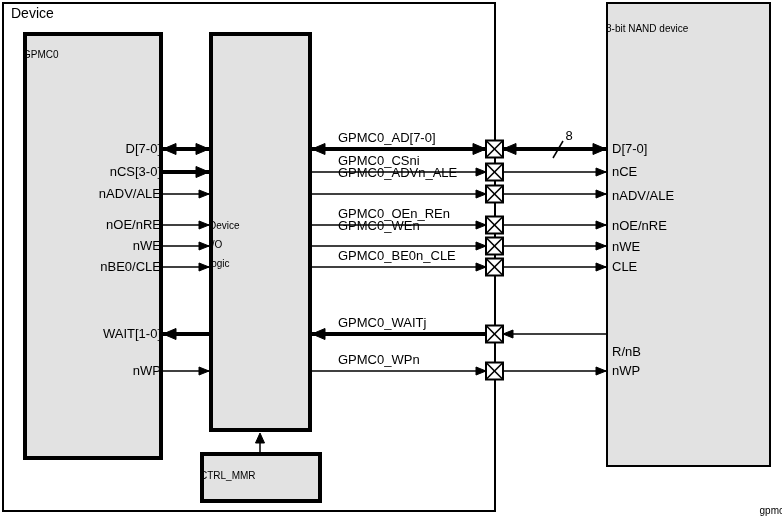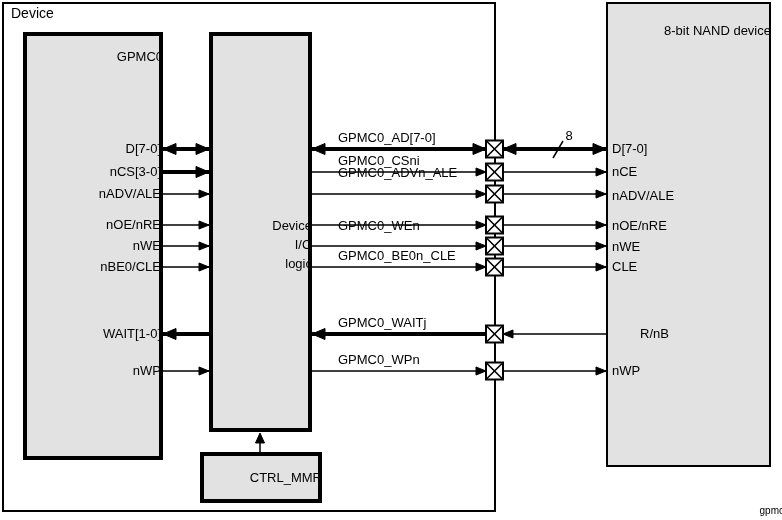--- a/index.html
+++ b/index.html
@@ -7,21 +7,21 @@
   #stage{position:relative;width:782px;height:520px;background:#fff;overflow:hidden;padding-left:40px;}
   .box{position:absolute;box-sizing:border-box;background:var(--block-fill,#e2e2e2);
        border:4px solid #000;z-index:1;}
   .box.thin{border-width:2px;}
   .svg-layer{position:absolute;left:0;top:0;z-index:2;pointer-events:none;}
   .lbl{position:absolute;font-size:13px;line-height:16px;height:16px;
        white-space:nowrap;z-index:3;}
   .lbl-left{left:31px;width:130px;text-align:right;}
   .lbl-mid{left:338px;}
   .lbl-right{left:612px;}
-  .block-title{position:absolute;font-size:13px;text-align:right;z-index:3;}
+  .block-title{position:absolute;font-size:10px;text-align:left;z-index:3;}
   .io-title span{display:block;line-height:19px;}
   #device-label{position:absolute;left:11px;top:5px;font-size:14px;z-index:3;}
   #figure-id{position:absolute;right:18px;top:505px;font-size:10px;z-index:3;}
   #bus-width{position:absolute;left:561px;top:128px;width:16px;text-align:center;
              font-size:13px;z-index:3;}
 </style>
 </head>
 <body>
 
 <div id="stage">
@@ -177,30 +177,31 @@
   <div class="lbl lbl-left" style="top:186px;">nADV/ALE</div>
   <div class="lbl lbl-left" style="top:217px;">nOE/nRE</div>
   <div class="lbl lbl-left" style="top:238px;">nWE</div>
   <div class="lbl lbl-left" style="top:259px;">nBE0/CLE</div>
   <div class="lbl lbl-left" style="top:326px;">WAIT[1-0]</div>
   <div class="lbl lbl-left" style="top:363px;">nWP</div>
 
   <div class="lbl lbl-mid" style="top:130px;">GPMC0_AD[7-0]</div>
   <div class="lbl lbl-mid" style="top:153px;">GPMC0_CSni</div>
   <div class="lbl lbl-mid" style="top:165px;">GPMC0_ADVn_ALE</div>
+  <div class="lbl lbl-mid" style="top:206px;">GPMC0_OEn_REn</div>
   <div class="lbl lbl-mid" style="top:218px;">GPMC0_WEn</div>
   <div class="lbl lbl-mid" style="top:248px;">GPMC0_BE0n_CLE</div>
   <div class="lbl lbl-mid" style="top:315px;text-align:right;">GPMC0_WAITj</div>
   <div class="lbl lbl-mid" style="top:352px;">GPMC0_WPn</div>
 
   <div class="lbl lbl-right" style="top:141px;">D[7-0]</div>
   <div class="lbl lbl-right" style="top:164px;text-align:center;">nCE</div>
   <div class="lbl lbl-right" style="top:188px;">nADV/ALE</div>
   <div class="lbl lbl-right" style="top:218px;">nOE/nRE</div>
   <div class="lbl lbl-right" style="top:239px;">nWE</div>
   <div class="lbl lbl-right" style="top:259px;">CLE</div>
-  <div class="lbl lbl-right" style="top:326px;margin-left:28px;">R/nB</div>
+  <div class="lbl lbl-right" style="top:344px;">R/nB</div>
   <div class="lbl lbl-right" style="top:363px;">nWP</div>
 
   <div id="bus-width">8</div>
   <div id="figure-id">gpmc-003</div>
 
 </div>
 
 </body></html>

